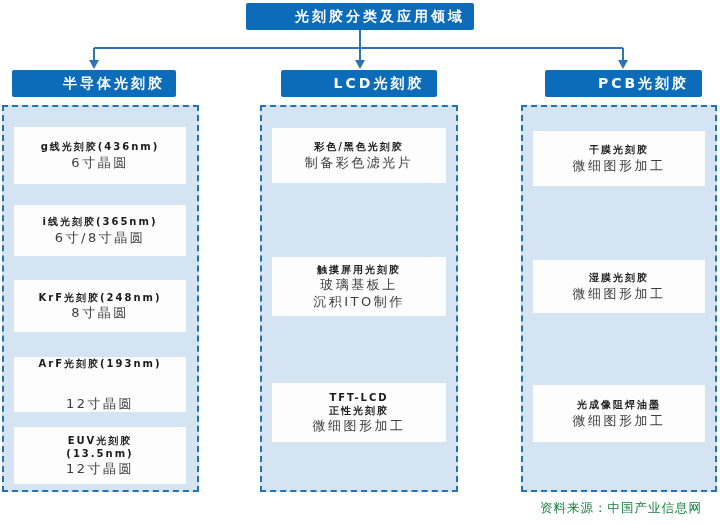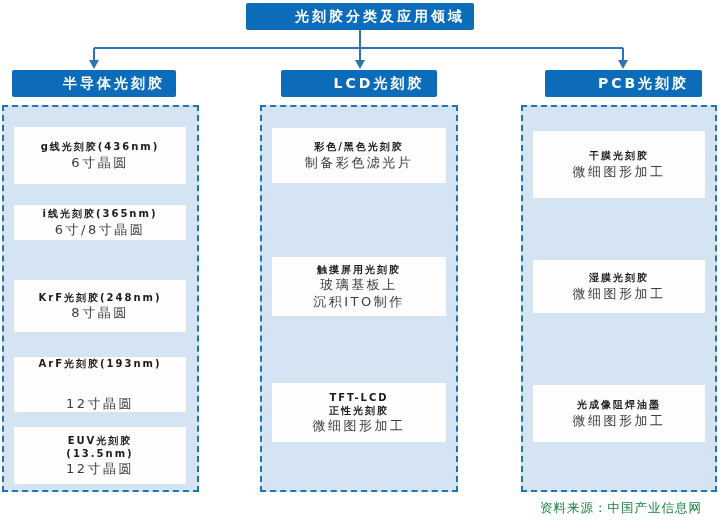--- a/index.html
+++ b/index.html
@@ -32,34 +32,34 @@
     position:absolute; background:#fdfdfe;
     display:flex; flex-direction:column; align-items:center; justify-content:center;
     text-align:center; line-height:1.32;
   }
   .item .t { font-weight:bold; font-size:10px; color:#1b1b1b; letter-spacing:2px; white-space:nowrap; }
   .item .s { font-size:13px; color:#3d3d3d; letter-spacing:2.5px; white-space:nowrap; }
 
   
   .c1 { left:14px; width:172px; }
   .c1.i1 { top:127px; height:57px; }
-  .c1.i2 { top:205px; height:35px; }
+  .c1.i2 { top:205px; height:51px; }
   .c1.i3 { top:280px; height:52px; }
   .c1.i4 { top:357px; height:55px;justify-content:space-between; }
   .c1.i5 { top:427px; height:57px; }
 
   
   .c2 { left:272px; width:174px; }
   .c2.i1 { top:128px; height:55px; }
   .c2.i2 { top:257px; height:59px; }
   .c2.i3 { top:383px; height:59px; }
 
   
   .c3 { left:533px; width:172px; }
-  .c3.i1 { top:131px; height:67px; }
+  .c3.i1 { top:131px; height:55px; }
   .c3.i2 { top:260px; height:53px; }
   .c3.i3 { top:385px; height:57px; }
 
   .source {
     position:absolute; right:18px; top:500px;
     font-size:12.5px; color:#15803d; letter-spacing:1px; white-space:nowrap;
   }
 </style>
 </head>
 <body>

